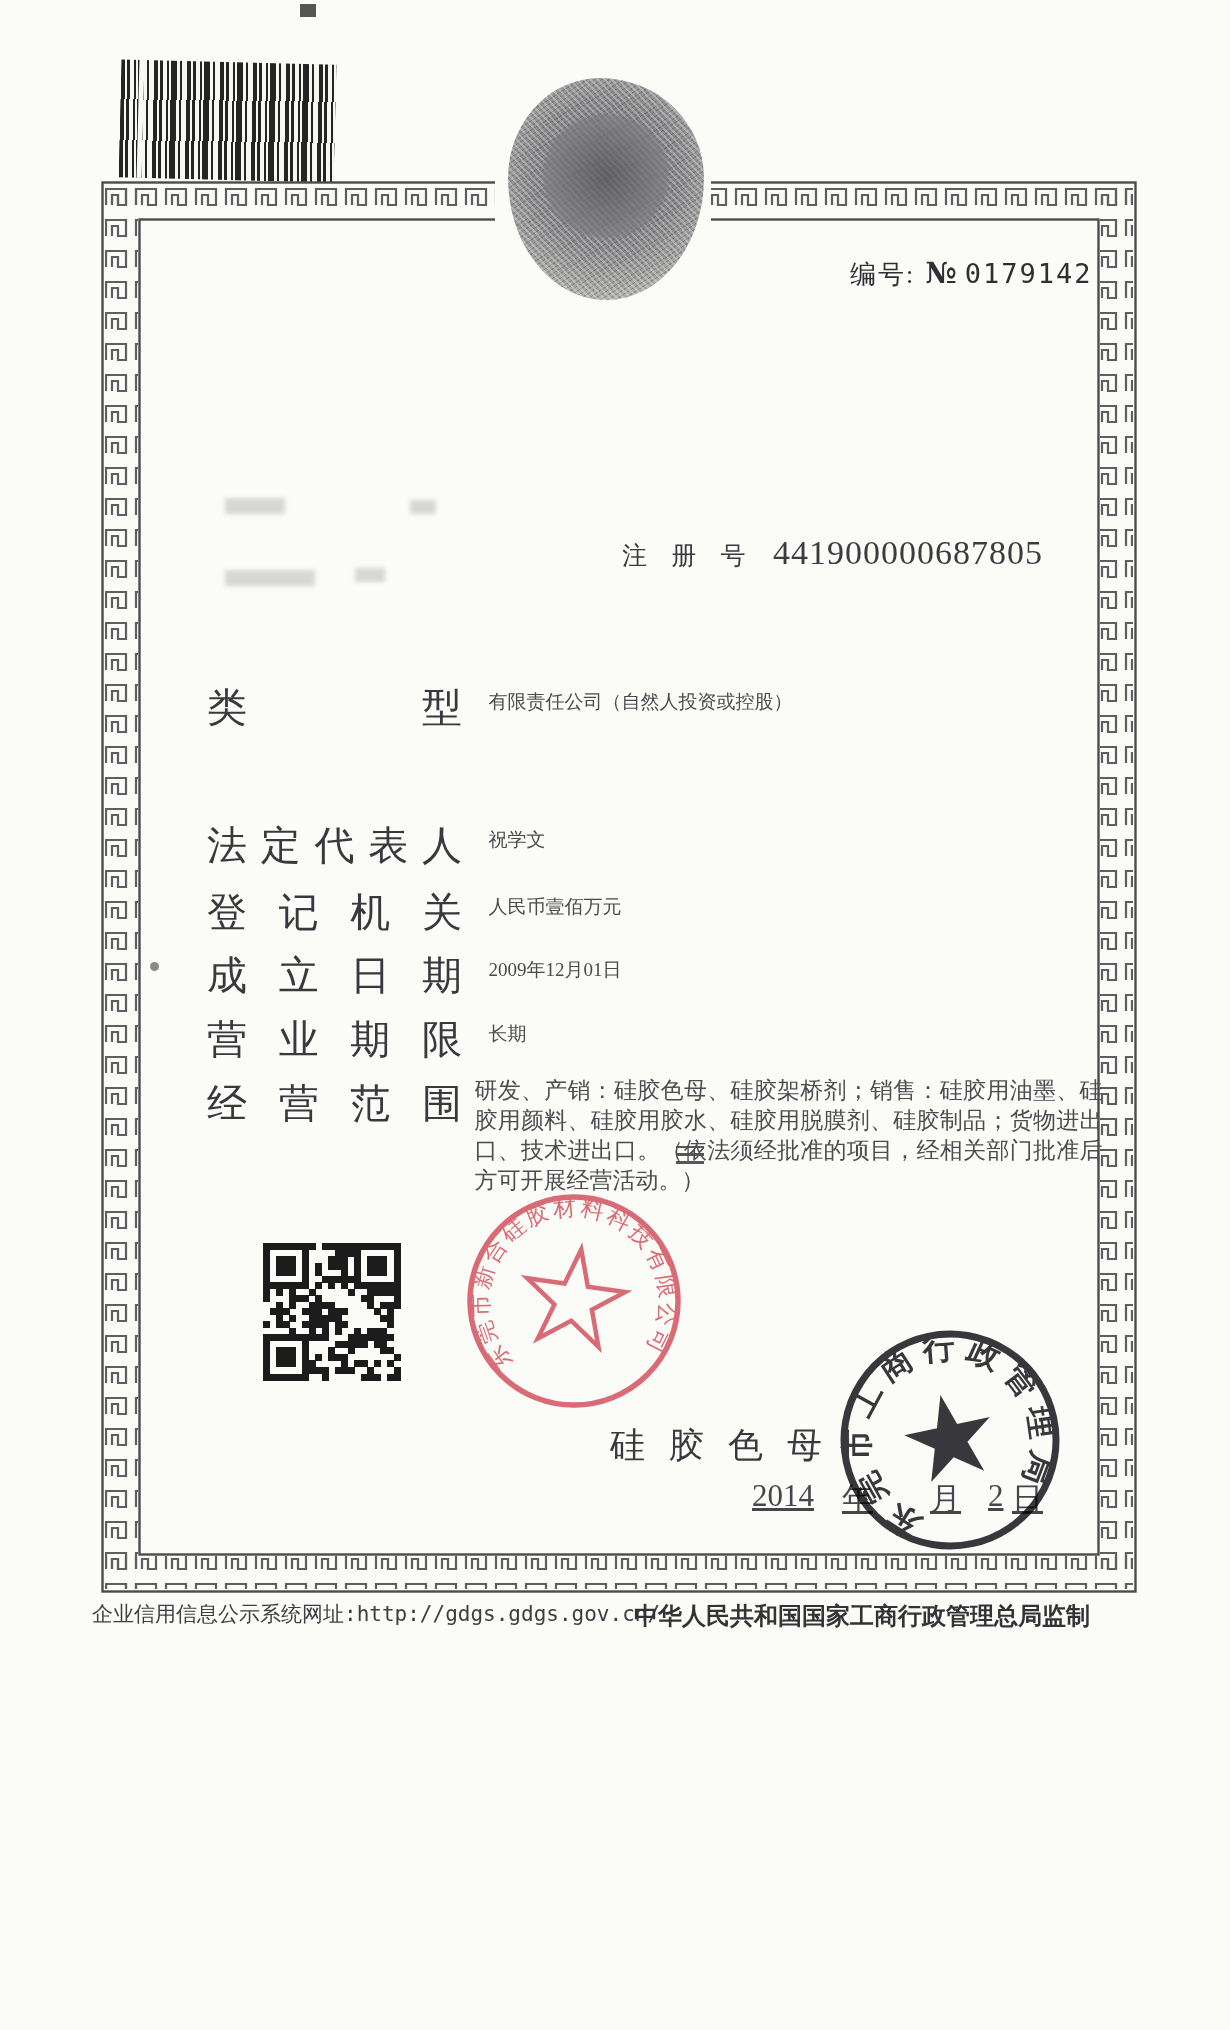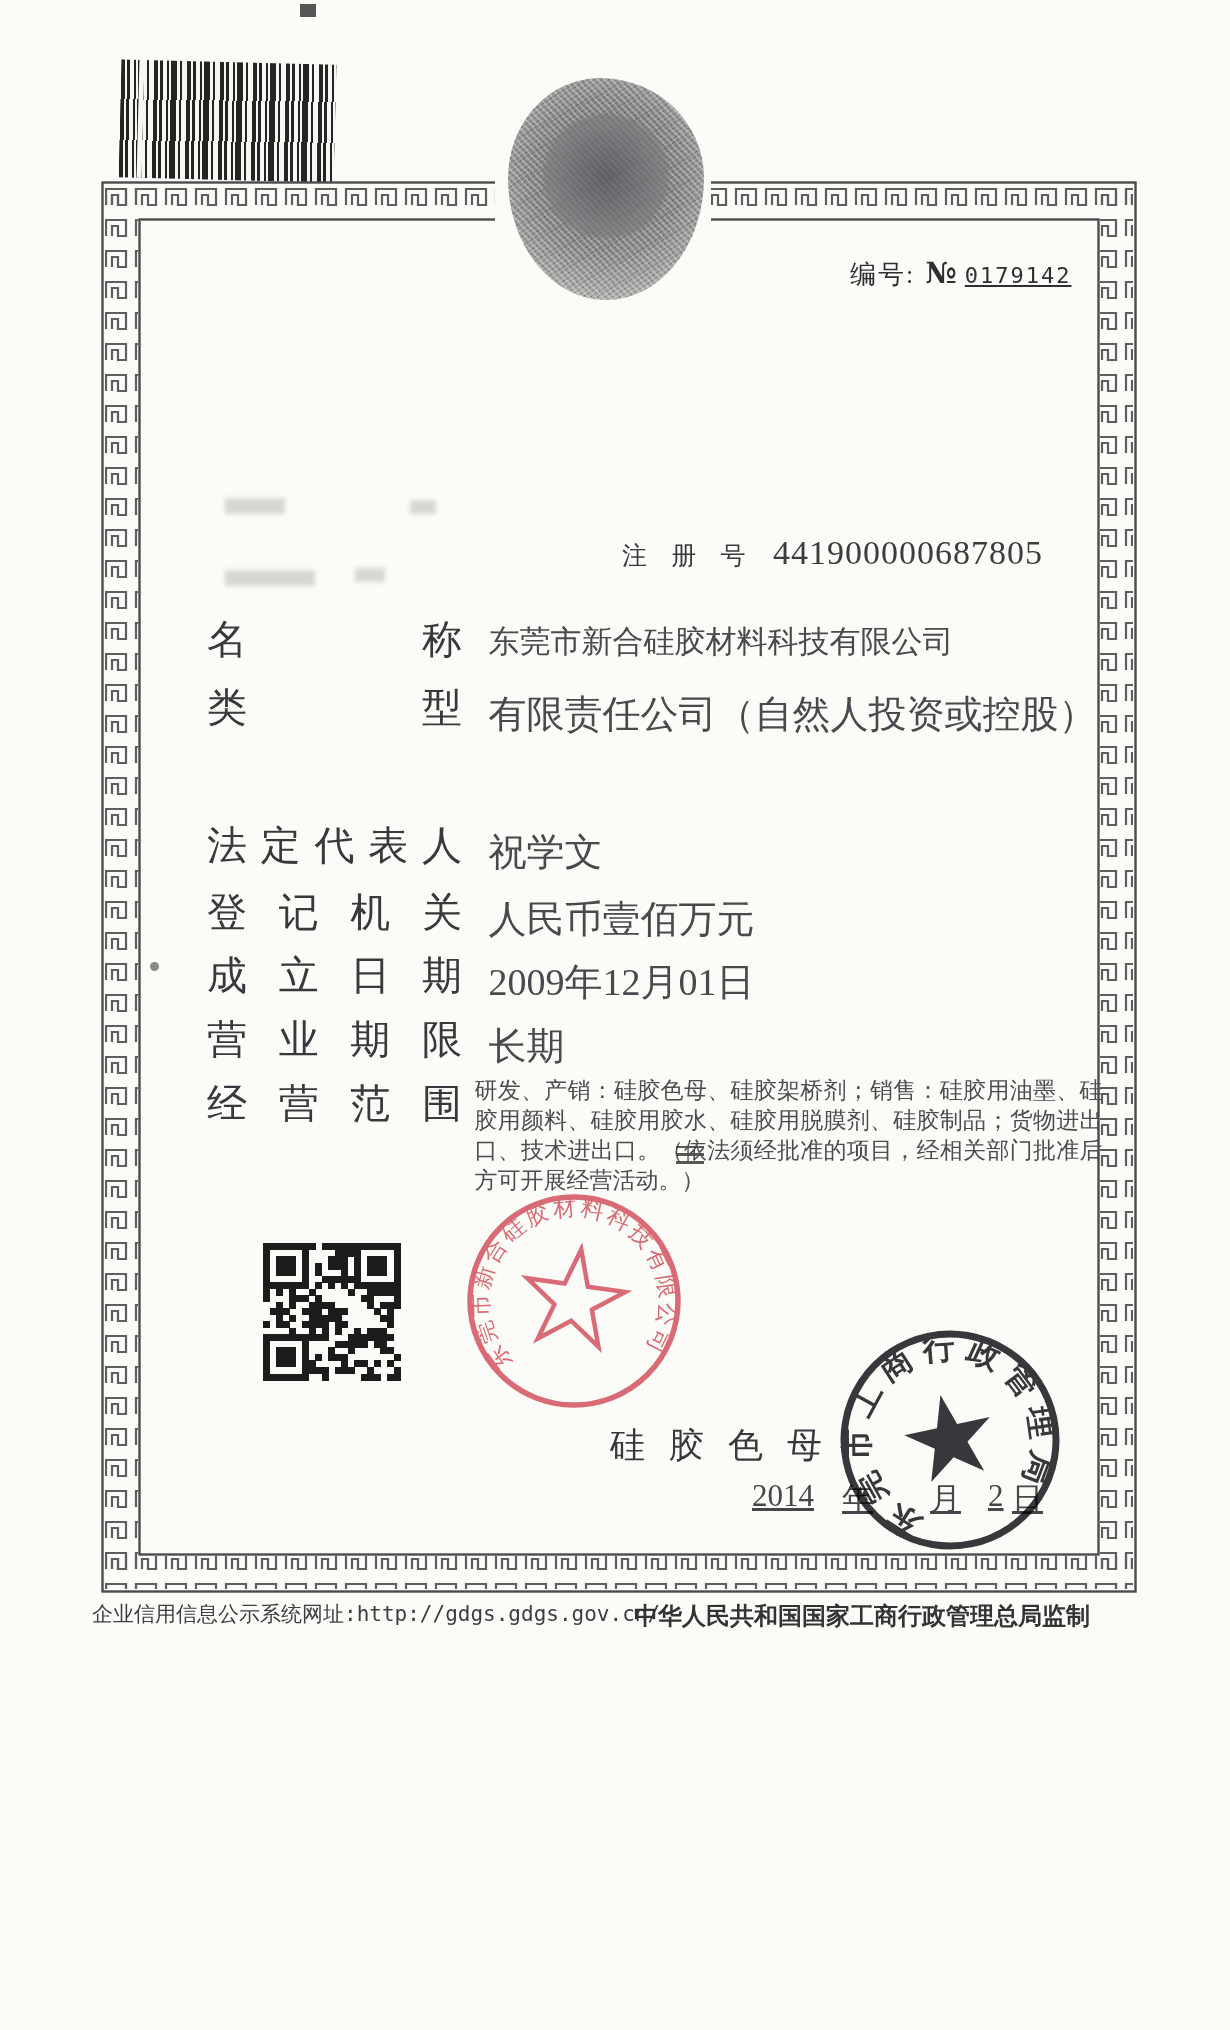--- a/index.html
+++ b/index.html
@@ -35,21 +35,21 @@
     border-radius:50%;
     background:radial-gradient(circle at 50% 50%, #5c5c60 0%, #7b7b7e 60%, rgba(140,140,140,0) 100%);
     opacity:.75;filter:blur(1px);
   }
   .serial{
     position:absolute;left:850px;top:256px;white-space:nowrap;z-index:4;
     color:#2f2f33;
   }
   .serial .lbl{font-size:26px;letter-spacing:2px;font-family:"Liberation Serif",serif;}
   .serial .numero{font-size:29px;font-weight:bold;font-family:"DejaVu Serif",serif;margin:0 8px 0 10px;}
-  .serial .num{font-size:22px;font-family:"DejaVu Sans Mono",monospace;letter-spacing:2px;text-decoration:underline;}
+  .serial .num{font-size:27px;font-family:"DejaVu Sans Mono",monospace;letter-spacing:2px;}
   
   .border-svg{position:absolute;left:101px;top:181px;z-index:1;}
   
   .title{
     position:absolute;left:103px;width:1034px;top:332px;z-index:4;
     text-align:center;padding-left:74px;box-sizing:border-box;
     font-size:116px;font-weight:900;letter-spacing:74px;color:#1a1a1c;
     font-family:"Liberation Sans",sans-serif;
     text-shadow:0 0 1px #333;
   }
@@ -60,21 +60,21 @@
   
   .row{position:absolute;left:207px;z-index:4;}
   .flabel{
     display:inline-block;width:255px;vertical-align:top;
     font-size:40px;color:#39393d;font-weight:500;
     text-align:justify;text-align-last:justify;
     font-family:"Liberation Serif",serif;
   }
   .fvalue{
     display:inline-block;margin-left:22px;padding-top:9px;vertical-align:top;
-    font-size:38px;color:#4a4a4e;white-space:nowrap;
+    font-size:19px;color:#4a4a4e;white-space:nowrap;
     font-family:"Liberation Serif",serif;
   }
   .fvalue.big{font-size:31px;}
   .scope-text{
     display:inline-block;margin-left:8px;vertical-align:top;
     width:628px;font-size:23px;line-height:30px;color:#4c4c50;
     text-align:justify;font-family:"Liberation Serif",serif;
   }
   
   .qr{position:absolute;left:263px;top:1243px;width:137px;height:137px;z-index:4;}
@@ -126,24 +126,20 @@
     <rect x="4" y="4" width="33" height="1404" fill="url(#meander)"></rect>
     <rect x="999" y="4" width="33" height="1404" fill="url(#meander)"></rect>
   </svg>
 
 
   <div class="regno">
     <span class="lbl">注 册 号</span>
     <span class="val">441900000687805</span>
   </div>
 
-  <div class="row" style="top:612px">
-    <span class="flabel">名称</span>
-    <span class="fvalue big">东莞市新合硅胶材料科技有限公司</span>
-  </div>
   <div class="row" style="top:680px">
     <span class="flabel">类型</span>
     <span class="fvalue">有限责任公司（自然人投资或控股）</span>
   </div>
   <div class="row" style="top:818px">
     <span class="flabel">法定代表人</span>
     <span class="fvalue">祝学文</span>
   </div>
   <div class="row" style="top:885px">
     <span class="flabel">登记机关</span>

